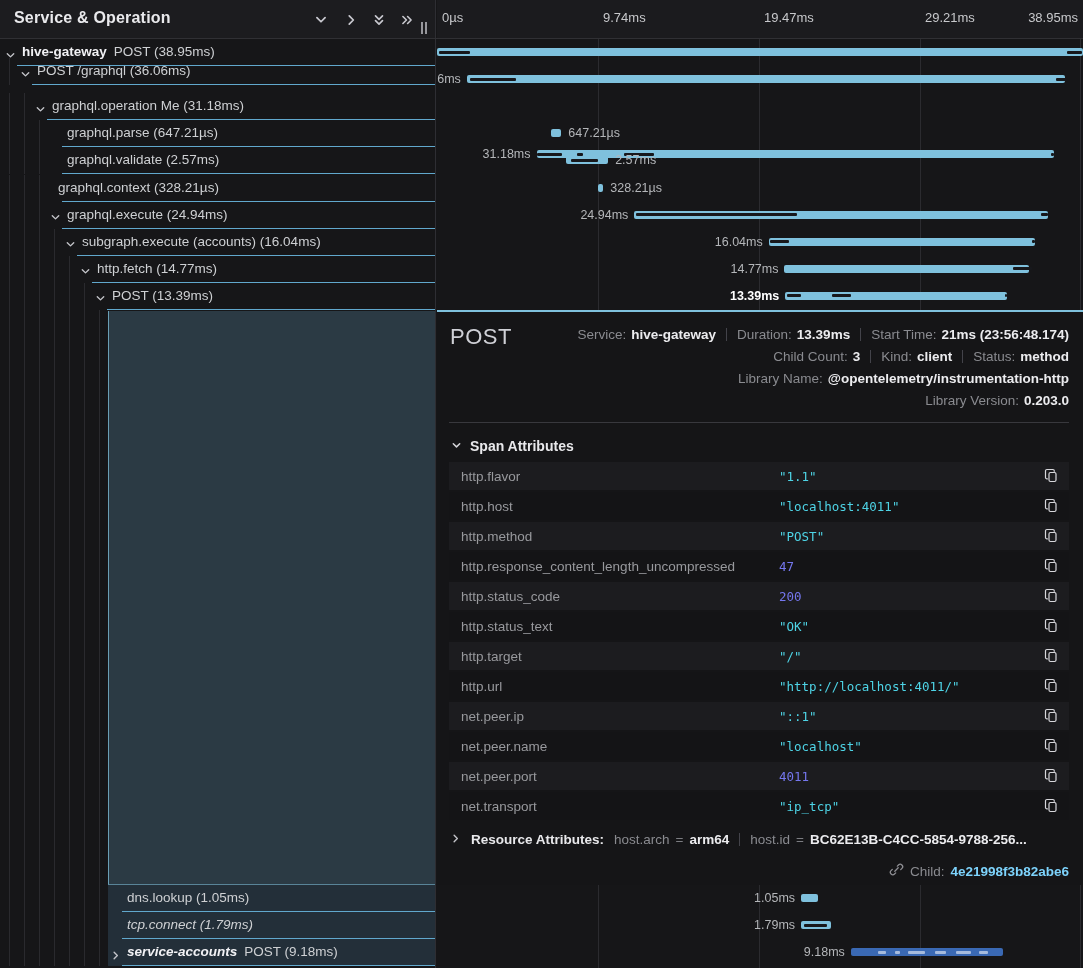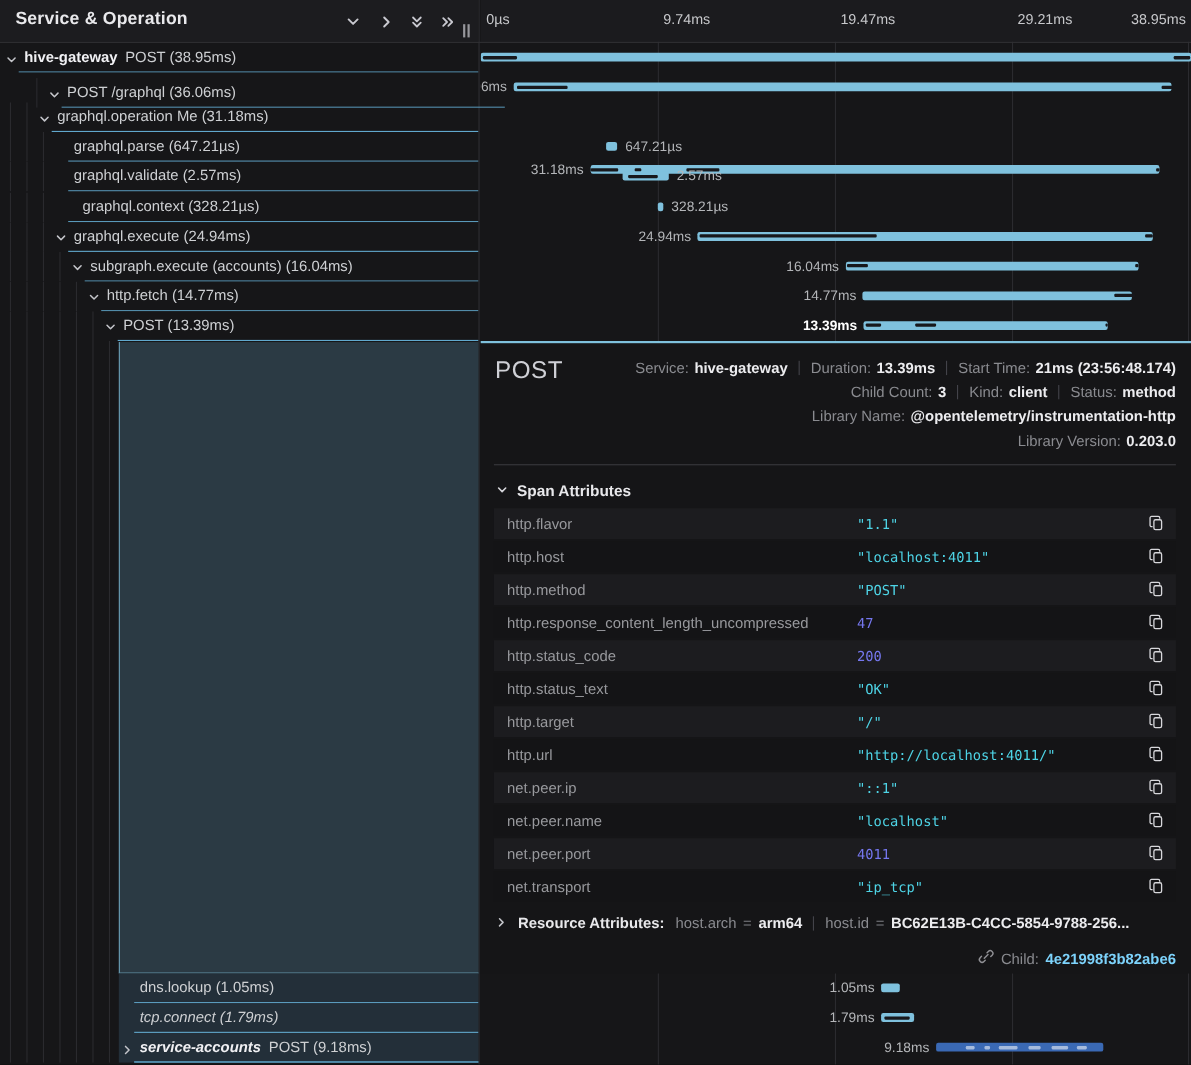--- a/index.html
+++ b/index.html
@@ -274,21 +274,21 @@
         </svg></div>
       <div class="ntext" style="left: 22px;"><span class="svc">hive-gateway</span><span>POST (38.95ms)</span></div>
       <div class="rowline" style="left: 17px;"></div>
     </div>
     <div class="bcell" style="top: 39px; height: 27.1px;">
       <div class="bar" style="left: 0px; width: 646px;">
         <div class="seg" style="left: 2.4878px; width: 30.6829px;"></div>
         <div class="seg" style="left: 630.244px; width: 14.9268px;"></div>
       </div>
     </div>
-    <div class="ncell" style="top: 71px; height: 27.1px; margin-left: 24px;">
+    <div class="ncell" style="top: 58px; height: 27.1px;">
       <div class="guide" style="left: 9px;"></div>
       <div class="chev" style="left: 20px;"><svg width="11" height="11" viewBox="0 0 12 12" fill="none" stroke="#c4c5ca" stroke-width="1.5" stroke-linecap="round" stroke-linejoin="round">
           <path d="M2.5 4l3.5 3.5L9.5 4"></path>
         </svg></div>
       <div class="ntext" style="left: 37px;"><span>POST /graphql (36.06ms)</span></div>
       <div class="rowline" style="left: 32px;"></div>
     </div>
     <div class="bcell" style="top: 66.1px; height: 27.1px;">
       <div class="bar" style="left: 29.8537px; width: 598.068px;">
         <div class="seg" style="left: 3.31707px; width: 45.6098px;"></div>
@@ -335,21 +335,21 @@
     <div class="bcell" style="top: 147.4px; height: 27.1px;">
       <div class="bar" style="left: 128.537px; width: 42.6244px;">
         <div class="seg" style="left: 5.80488px; width: 26.5366px;"></div>
       </div>
       <div class="dur" style="left: 178.161px;">2.57ms</div>
     </div>
     <div class="ncell" style="top: 174.5px; height: 27.1px;">
       <div class="guide" style="left: 9px;"></div>
       <div class="guide" style="left: 24px;"></div>
       <div class="guide" style="left: 39px;"></div>
-      <div class="ntext" style="left: 75px;"><span>graphql.context (328.21µs)</span></div>
+      <div class="ntext" style="left: 58px;"><span>graphql.context (328.21µs)</span></div>
       <div class="rowline" style="left: 62px;"></div>
     </div>
     <div class="bcell" style="top: 174.5px; height: 27.1px;">
       <div class="bar" style="left: 160.878px; width: 5.44px;"></div>
       <div class="dur" style="left: 173.318px;">328.21µs</div>
     </div>
     <div class="ncell" style="top: 201.6px; height: 27.1px;">
       <div class="guide" style="left: 9px;"></div>
       <div class="guide" style="left: 24px;"></div>
       <div class="guide" style="left: 39px;"></div>

